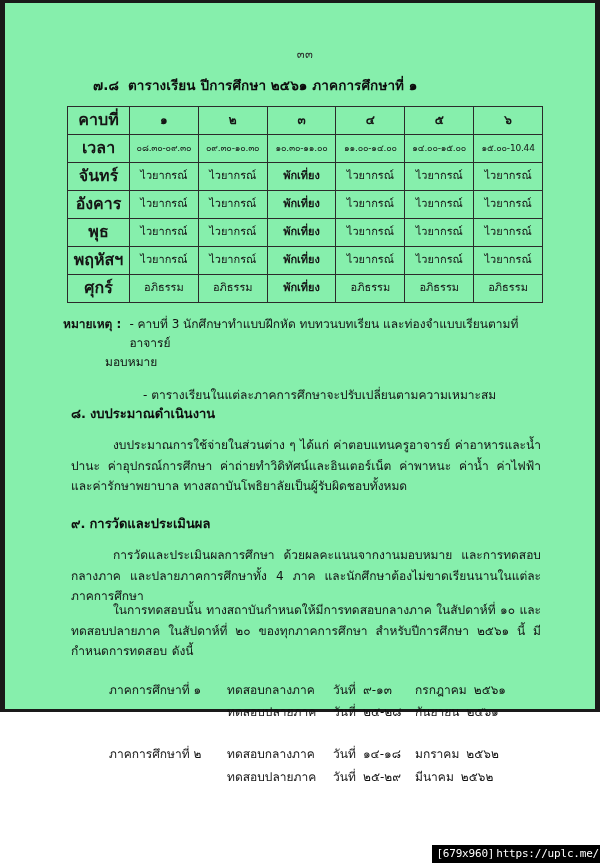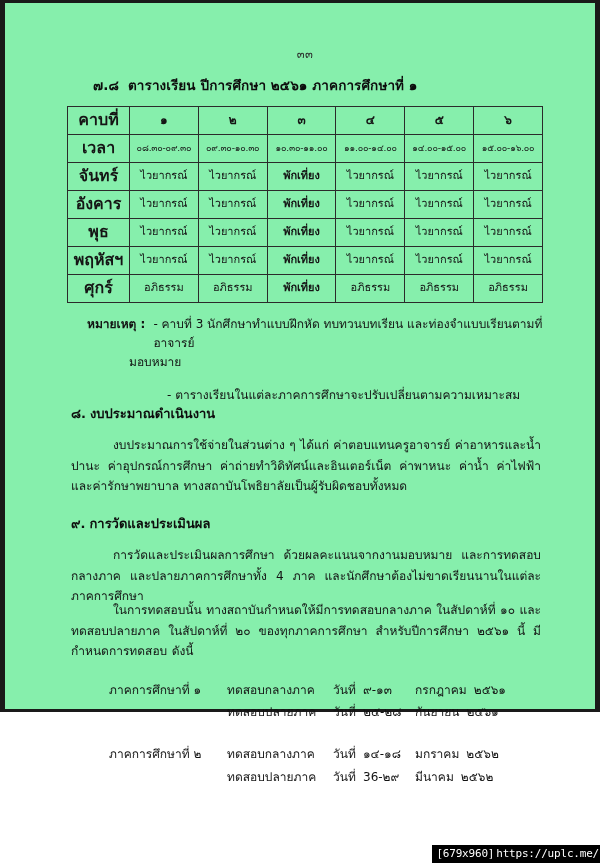--- a/index.html
+++ b/index.html
@@ -99,21 +99,21 @@
     letter-spacing: -0.2px;
   }
   table.schedule td.lunch {
     font-weight: bold;
   }
 
   
   .notes {
     position: absolute;
     top: 312px;
-    left: 82px;
+    left: 58px;
     width: 470px;
     font-size: 12px;
     color: #121212;
     line-height: 1.55;
   }
   .notes-row {
     display: flex;
     align-items: flex-start;
   }
   .notes-label {
@@ -223,21 +223,21 @@
             <td class="periodnum">๕</td>
             <td class="periodnum">๖</td>
           </tr>
           <tr>
             <td class="rowhead">เวลา</td>
             <td class="timecell">๐๘.๓๐-๐๙.๓๐</td>
             <td class="timecell">๐๙.๓๐-๑๐.๓๐</td>
             <td class="timecell">๑๐.๓๐-๑๑.๐๐</td>
             <td class="timecell">๑๑.๐๐-๑๔.๐๐</td>
             <td class="timecell">๑๔.๐๐-๑๕.๐๐</td>
-            <td class="timecell">๑๕.๐๐-๑๖.๐๐</td>
+            <td class="timecell">๑๕.๐๐-10.44</td>
           </tr>
 
           <tr>
             <td class="rowhead">จันทร์</td>
             <td>ไวยากรณ์</td>
             <td>ไวยากรณ์</td>
             <td class="lunch">พักเที่ยง</td>
             <td>ไวยากรณ์</td>
             <td>ไวยากรณ์</td>
             <td>ไวยากรณ์</td>
@@ -333,21 +333,21 @@
           <span class="exam-kind">ทดสอบกลางภาค</span>
           <span class="exam-daylabel">วันที่</span>
           <span class="exam-days">๑๔-๑๘</span>
           <span class="exam-month">มกราคม</span>
           <span class="exam-year">๒๕๖๒</span>
         </div>
         <div class="exam-row">
           <span class="exam-term"></span>
           <span class="exam-kind">ทดสอบปลายภาค</span>
           <span class="exam-daylabel">วันที่</span>
-          <span class="exam-days">36-๒๙</span>
+          <span class="exam-days">๒๕-๒๙</span>
           <span class="exam-month">มีนาคม</span>
           <span class="exam-year">๒๕๖๒</span>
         </div>
       </div>
     </div>
 
     <div class="watermark">
       <span>[679x960]</span>
       <span>https://uplc.me/</span>
     </div>

